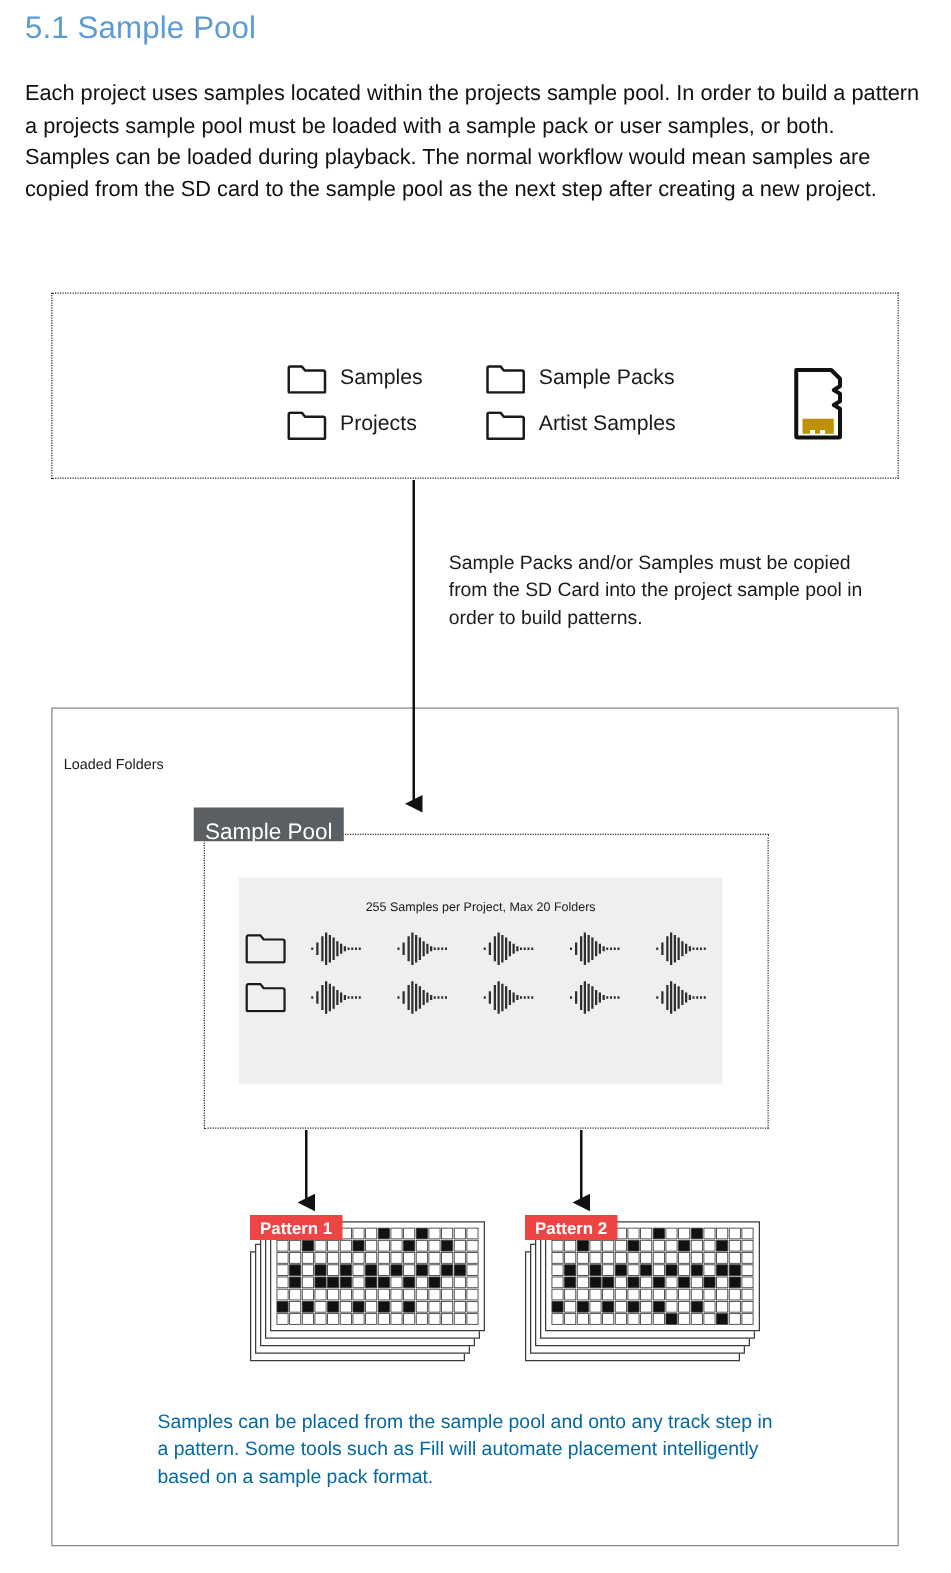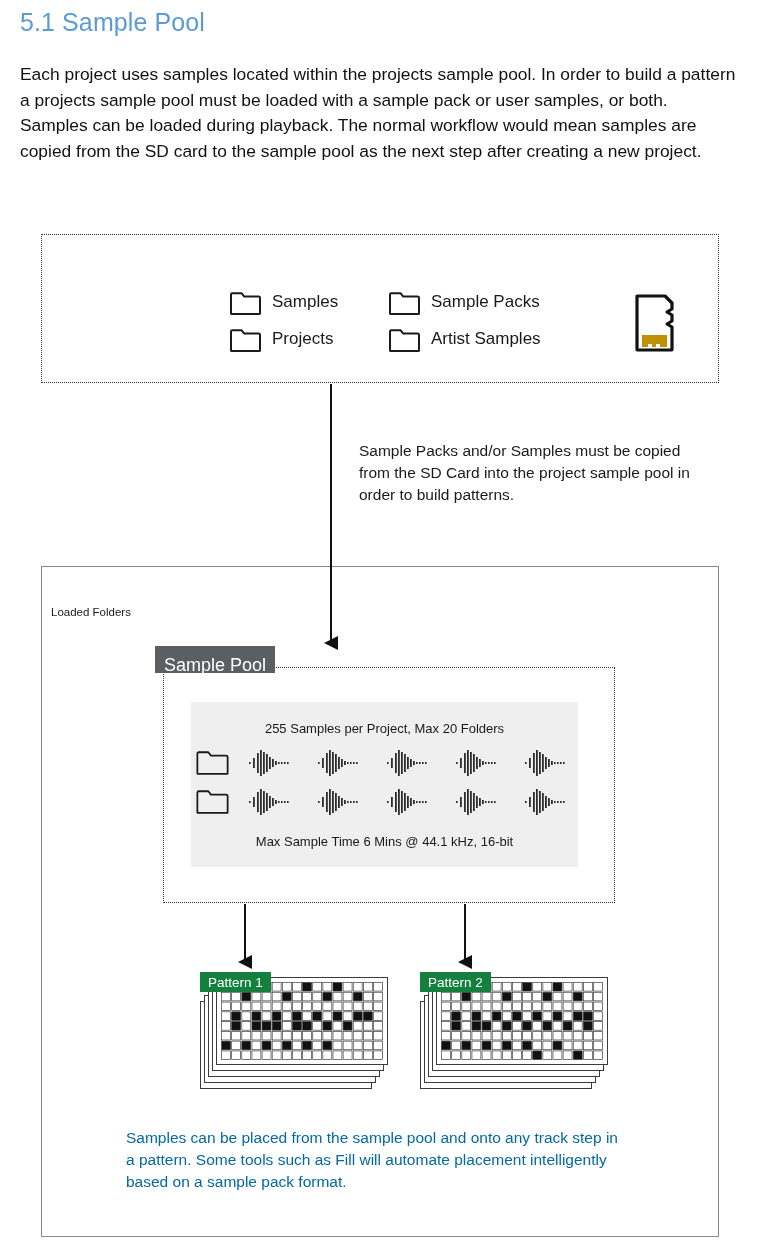--- a/index.html
+++ b/index.html
@@ -152,21 +152,21 @@
   #sample-pool-panel {
     position: absolute;
     left: 27px; top: 34px;
     width: 387px; height: 165px;
     background: #efefef;
     display: flex;
     flex-direction: column;
     align-items: center;
   }
   .pool-text {
-    font-size: 13px;
+    font-size: 10px;
     color: #1a1a1a;
     white-space: nowrap;
     text-align: right;
   }
   #pool-capacity { margin-top: 19px; }
   #pool-spec     { margin-top: 17px; }
 
   .wave-row {
     margin-top: 12px;
     display: flex;
@@ -198,25 +198,26 @@
 
   .grid-canvas { display: block; width: 100%; height: 100%; }
 
   .pattern-label {
     position: absolute;
     left: 0px; top: -5px;
     height: 20px;
     padding: 0 8px;
     display: flex;
     align-items: center;
-    background: #15803d;
+    background: #ef4444;
     color: #ffffff;
     font-size: 13.5px;
     white-space: nowrap;
     z-index: 5;
+    font-weight: bold;
   }
 </style>
 </head>
 <body>
 
 <div id="page-heading">5.1 Sample Pool</div>
 <div id="intro-paragraph">Each project uses samples located within the projects sample pool. In order to build a pattern a projects sample pool must be loaded with a sample pack or user samples, or both. Samples can be loaded during playback. The normal workflow would mean samples are copied from the SD card to the sample pool as the next step after creating a new project.</div>
 
 <div class="section-box" id="sd-section">
 
@@ -446,21 +447,20 @@
             <rect x="25" y="11" width="1.8" height="8"></rect>
             <rect x="28" y="13" width="1.8" height="4"></rect>
             <rect x="31" y="14" width="1.6" height="2"></rect>
             <rect x="34" y="14" width="1.6" height="2"></rect>
             <rect x="37" y="14" width="1.6" height="2"></rect>
             <rect x="40" y="14" width="1.6" height="2"></rect>
           </g>
         </svg>
       </div>
 
-      <div class="pool-text" id="pool-spec">Max Sample Time 6 Mins @ 44.1 kHz, 16-bit</div>
     </div>
   </div>
 
   <div class="pattern-stack" id="pattern-1-stack">
     <div class="sheet s4"></div>
     <div class="sheet s3"></div>
     <div class="sheet s2"></div>
     <div class="sheet s1"></div>
     <div class="sheet front">
       <svg class="grid-canvas" viewBox="0 0 172 88" preserveAspectRatio="none">

